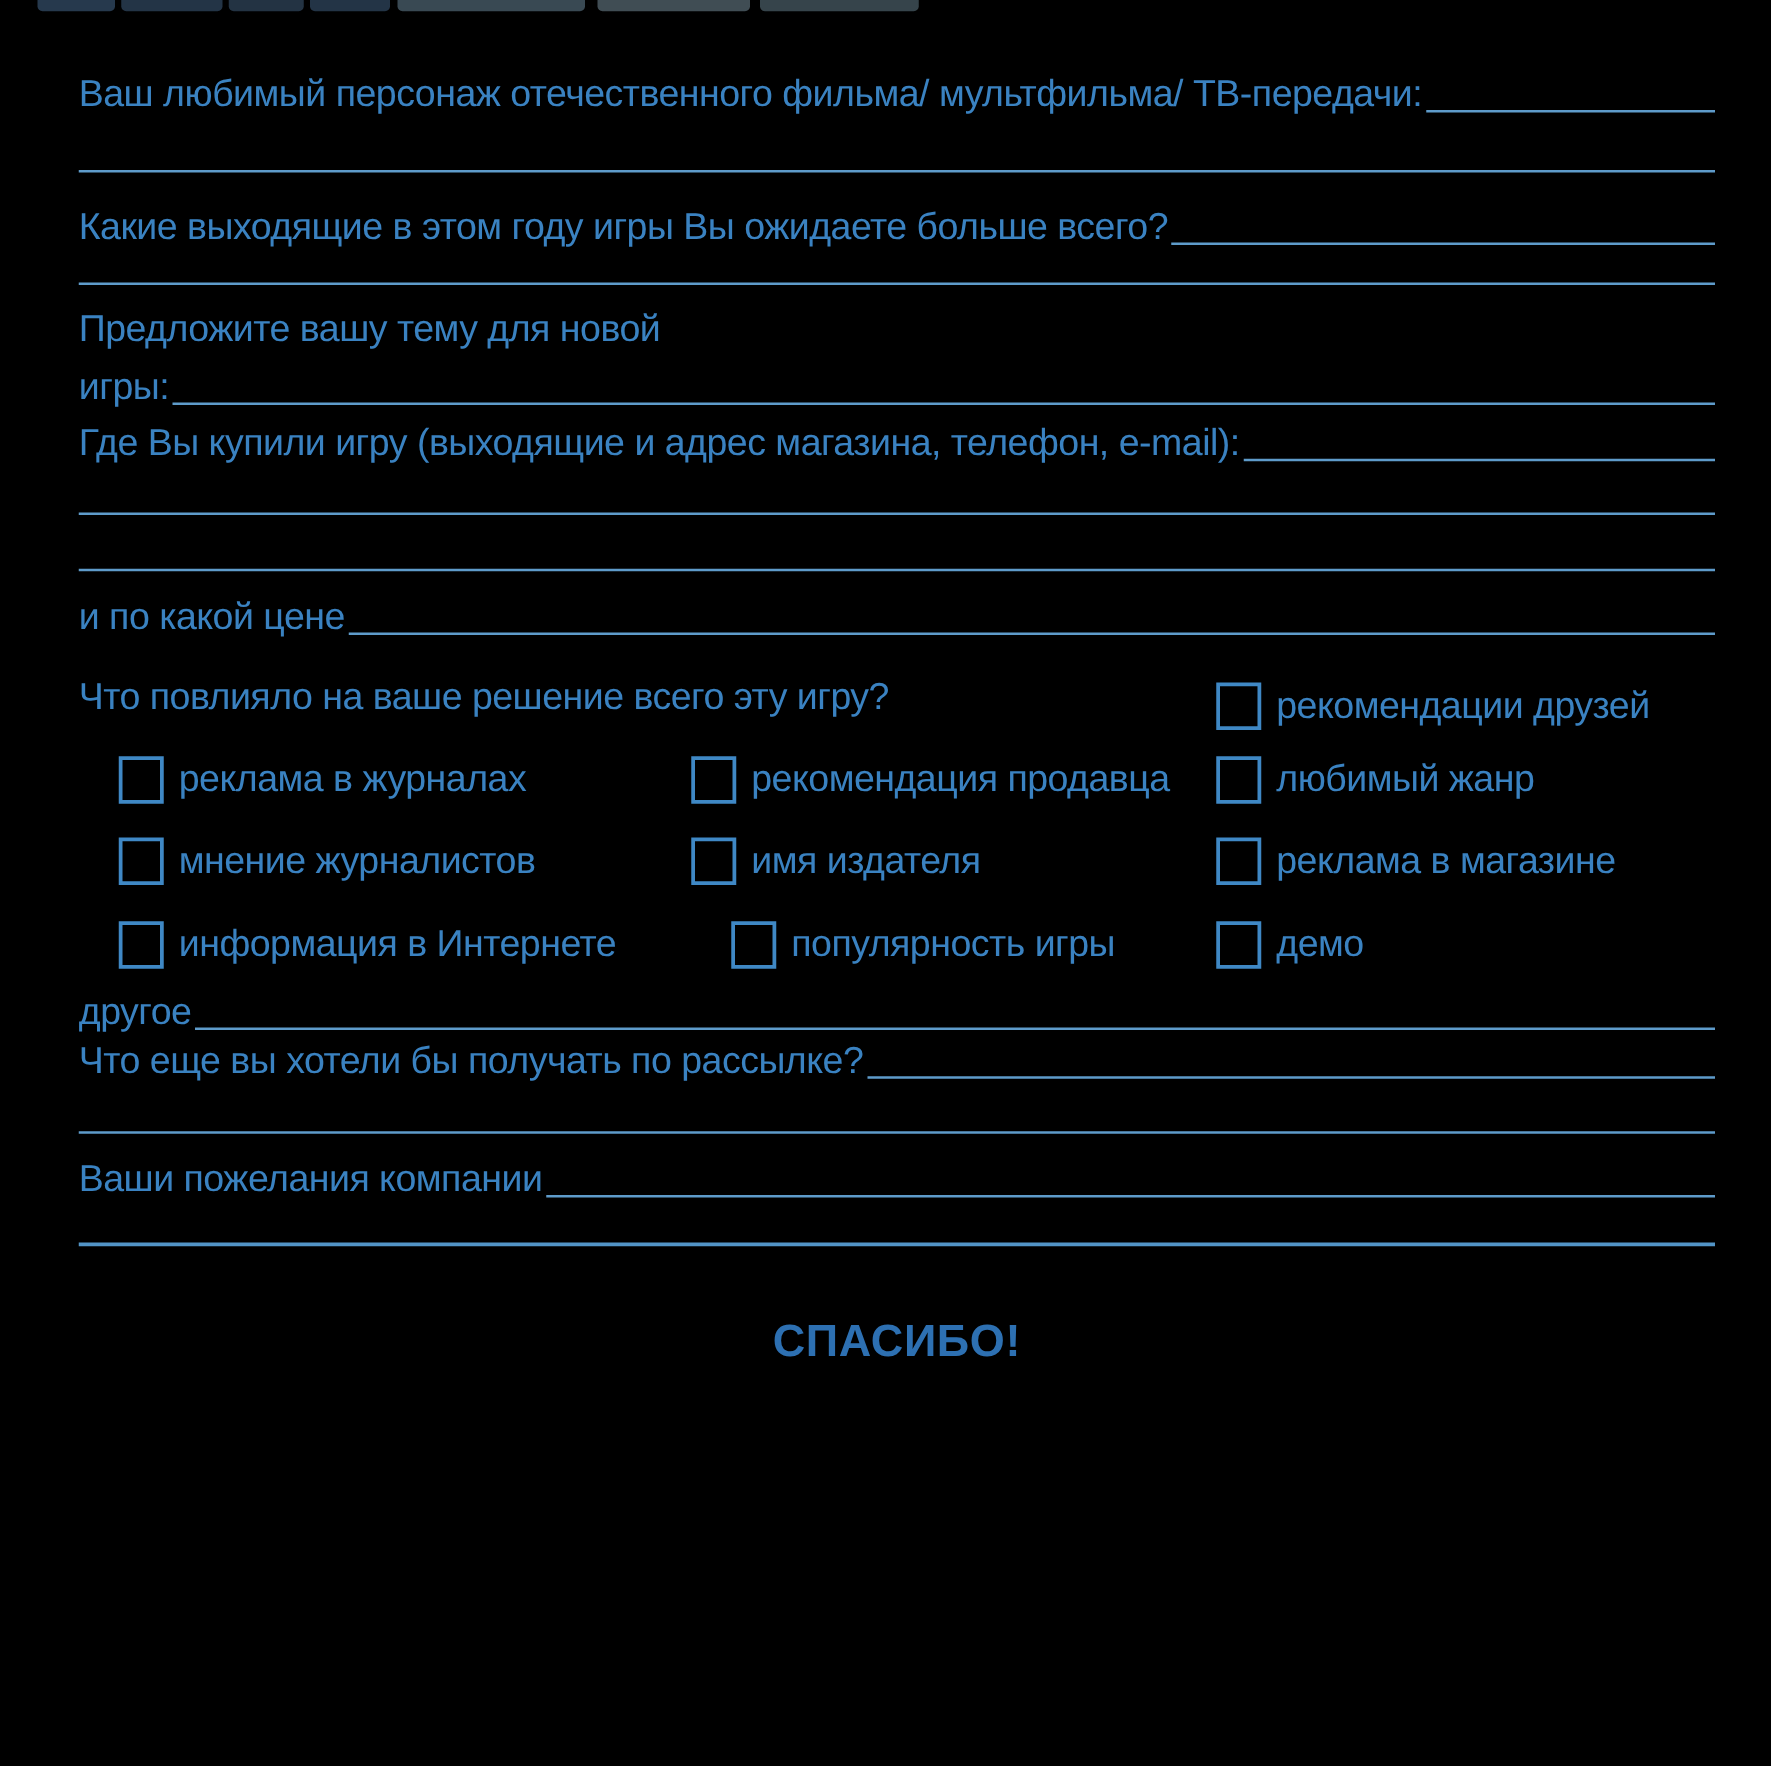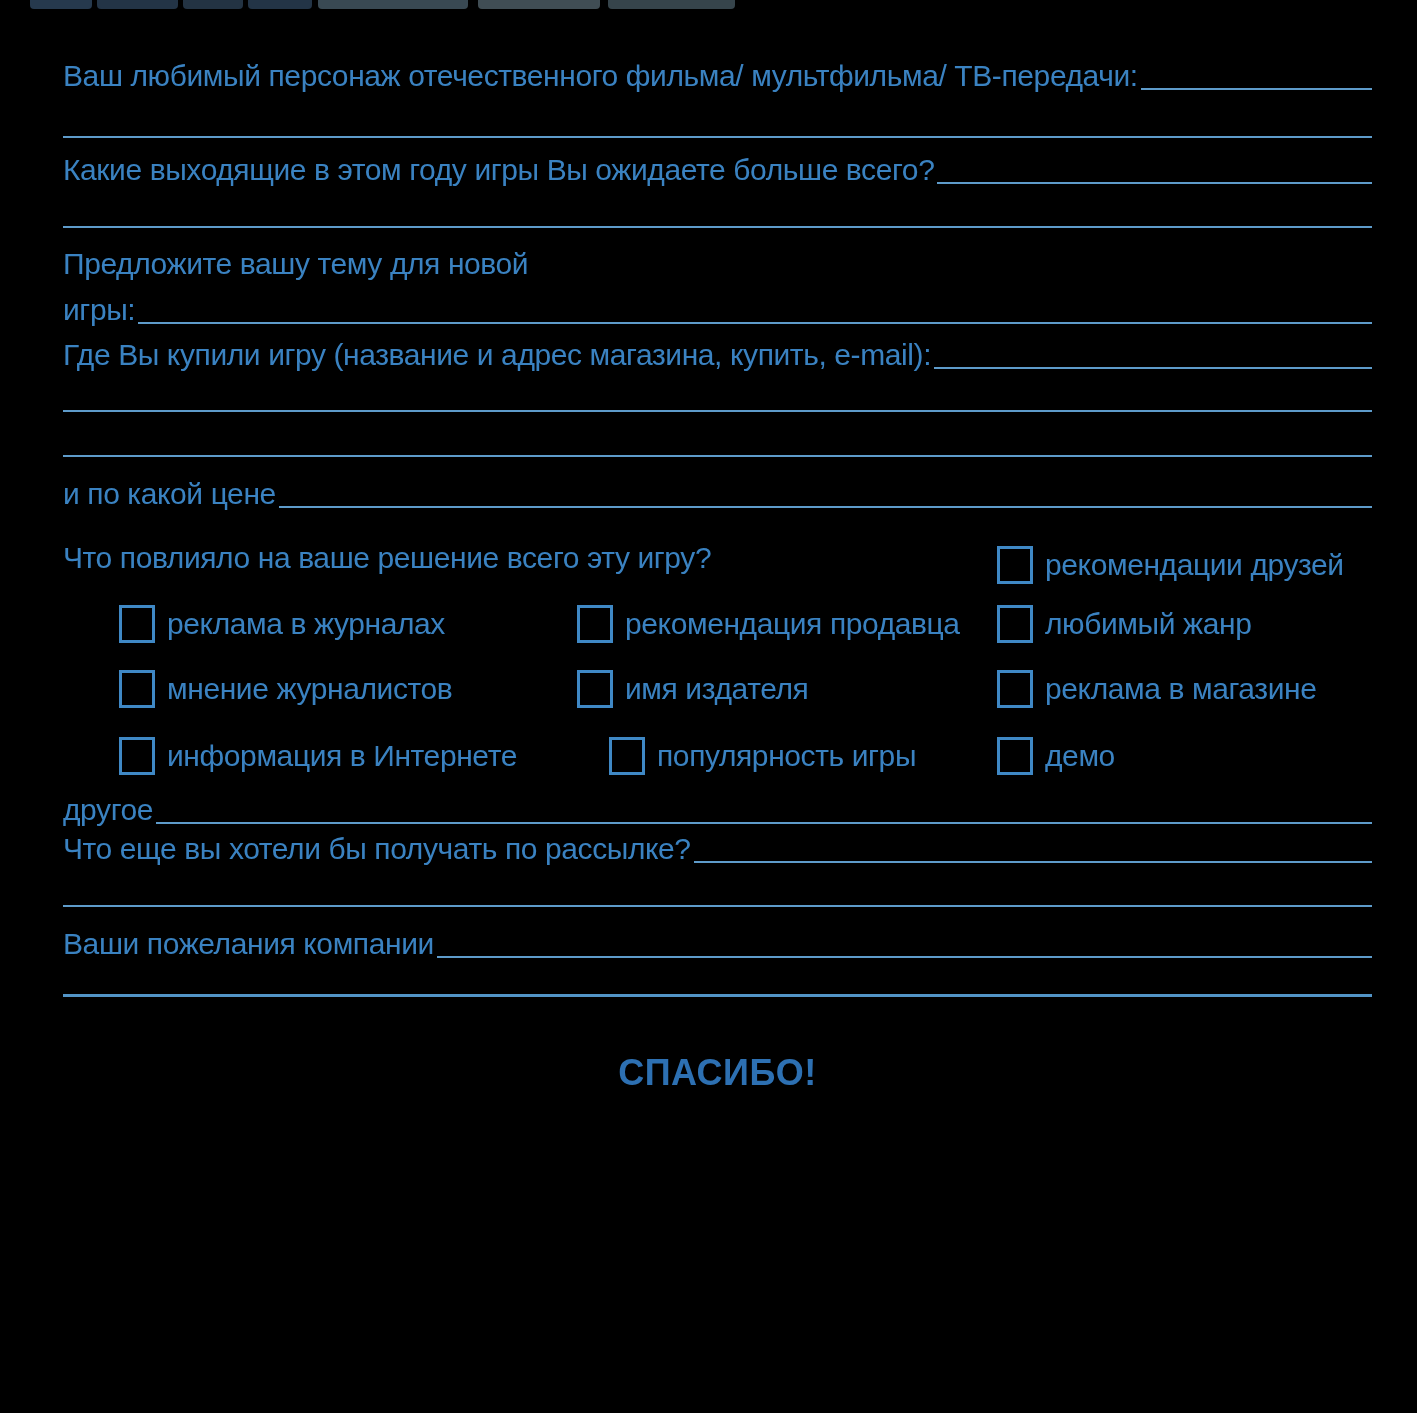--- a/index.html
+++ b/index.html
@@ -28,21 +28,21 @@
   .s5{left:318px;width:150px;background:#8fb6cf;opacity:.4;}
   .s6{left:478px;width:122px;background:#a9cbdd;opacity:.38;}
   .s7{left:608px;width:127px;background:#9cc2d6;opacity:.35;}
 
   .row{position:absolute;left:63px;right:45px;display:flex;align-items:flex-end;height:36px;font-size:30px;}
   .row .t{white-space:nowrap;line-height:36px;}
   .row .blank{flex:1;border-bottom:2px solid var(--line);margin:0 0 4px 3px;min-width:60px;}
   .rule{position:absolute;left:63px;right:45px;border-top:2px solid var(--line);}
   .rule.thick{border-top-width:3px;border-top-color:#5294c6;}
 
-  .cb-item{position:absolute;display:flex;align-items:center;gap:12px;font-size:30px;height:34px;margin-left:24px;}
+  .cb-item{position:absolute;display:flex;align-items:center;gap:12px;font-size:30px;height:34px;}
   .cb{width:30px;height:32px;border:3px solid var(--box);background:transparent;flex:0 0 auto;}
   .cb-item .lbl{white-space:nowrap;line-height:34px;}
 
   .thanks{
     position:absolute;left:63px;right:45px;top:1052px;
     text-align:center;font-weight:bold;font-size:36px;
     color:var(--thanks);letter-spacing:0.5px;
   }
 </style>
 </head>
@@ -59,36 +59,36 @@
       <i class="s6"></i>
       <i class="s7"></i>
   </div>
 
   <div class="row" style="top:58px;">
     <span class="t">Ваш любимый персонаж отечественного фильма/ мультфильма/ ТВ-передачи:</span>
     <span class="blank"></span>
   </div>
   <div class="rule" style="top:136px;"></div>
 
-  <div class="row" style="top:152px;">
+  <div class="row" style="top:164px;">
     <span class="t">Какие выходящие в этом году игры Вы ожидаете больше всего?</span>
     <span class="blank"></span>
   </div>
   <div class="rule" style="top:226px;"></div>
 
   <div class="row" style="top:246px;">
     <span class="t">Предложите вашу тему для новой</span>
   </div>
   <div class="row" style="top:292px;">
     <span class="t">игры:</span>
     <span class="blank"></span>
   </div>
 
   <div class="row" style="top:337px;">
-    <span class="t">Где Вы купили игру (название и адрес магазина, купить, e-mail):</span>
+    <span class="t">Где Вы купили игру (выходящие и адрес магазина, телефон, e-mail):</span>
     <span class="blank"></span>
   </div>
   <div class="rule" style="top:410px;"></div>
   <div class="rule" style="top:455px;"></div>
 
   <div class="row" style="top:476px;align-items:flex-end;">
     <span class="t">и по какой цене</span>
     <span class="blank"></span>
   </div>
 

